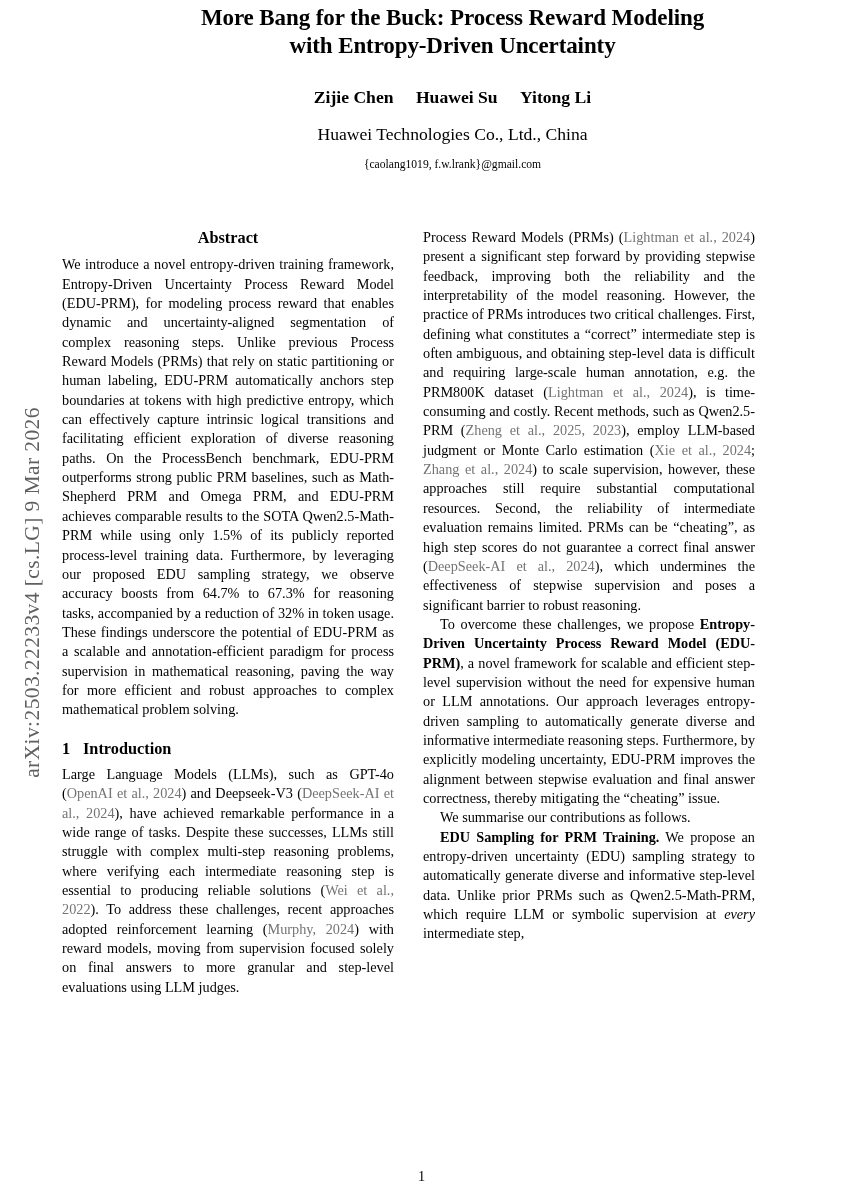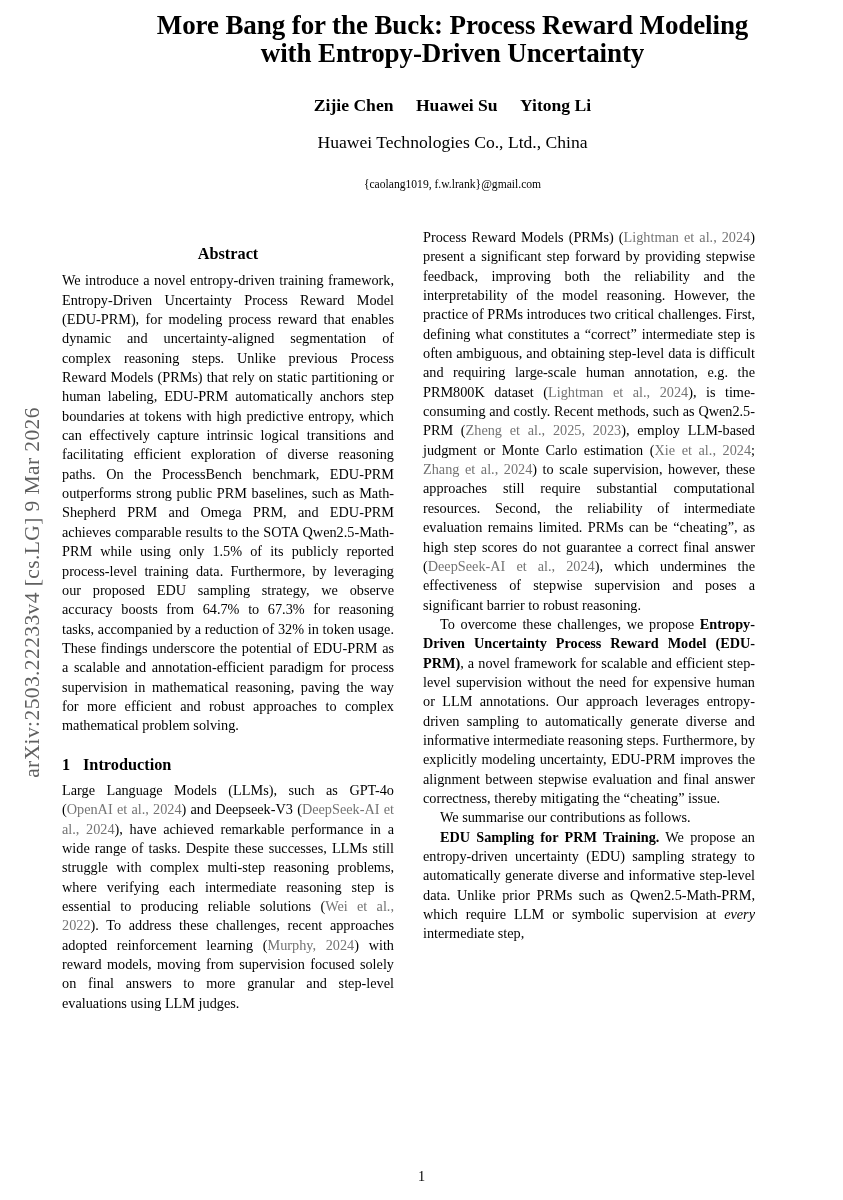--- a/index.html
+++ b/index.html
@@ -45,22 +45,22 @@
 
   
   #head {
     position: absolute;
     left: 62px;
     top: 0;
     width: 781px;
   }
   #title {
     margin: 0;
-    padding-top: 12px;
-    font-size: 27px;
+    padding-top: 4px;
+    font-size: 23px;
     font-weight: bold;
     line-height: 27.5px;
     text-align: center;
     letter-spacing: -0.1px;
   }
   #authors {
     margin-top: 26px;
     text-align: center;
     font-size: 17.6px;
     font-weight: bold;
@@ -74,21 +74,21 @@
     display: inline-block;
     margin: 0 9px;
   }
   #affil {
     margin-top: 12px;
     text-align: center;
     font-size: 17.6px;
     line-height: 22px;
   }
   #email {
-    margin-top: 24px;
+    margin-top: 12px;
     text-align: center;
     font-size: 11.6px;
     line-height: 15px;
     font-family: "Liberation Serif", "DejaVu Serif", serif;
   }
 
   
   #body-cols {
     position: absolute;
     left: 62px;
@@ -107,21 +107,21 @@
     hyphens: manual;
   }
   .col p {
     margin: 0;
     text-indent: 17px;
   }
   .col p.noindent {
     text-indent: 0;
   }
   h2.sec-abstract {
-    margin: 16px 0 8px 0;
+    margin: 0 0 8px 0;
     font-size: 16.3px;
     font-weight: bold;
     text-align: center;
     text-indent: 0;
   }
   h2.sec-head {
     margin: 19px 0 7px 0;
     font-size: 16.3px;
     font-weight: bold;
     text-align: left;

